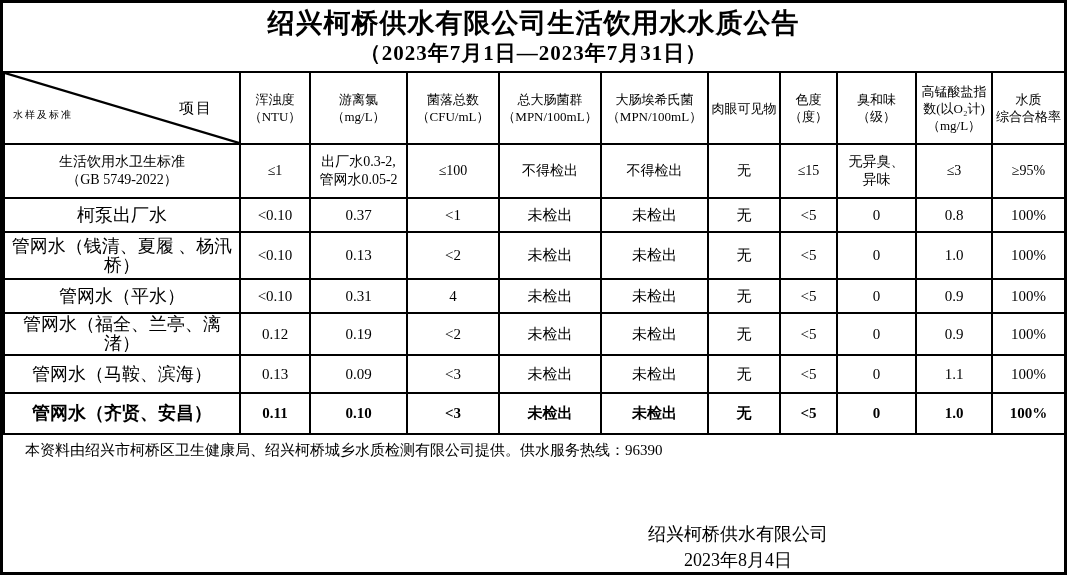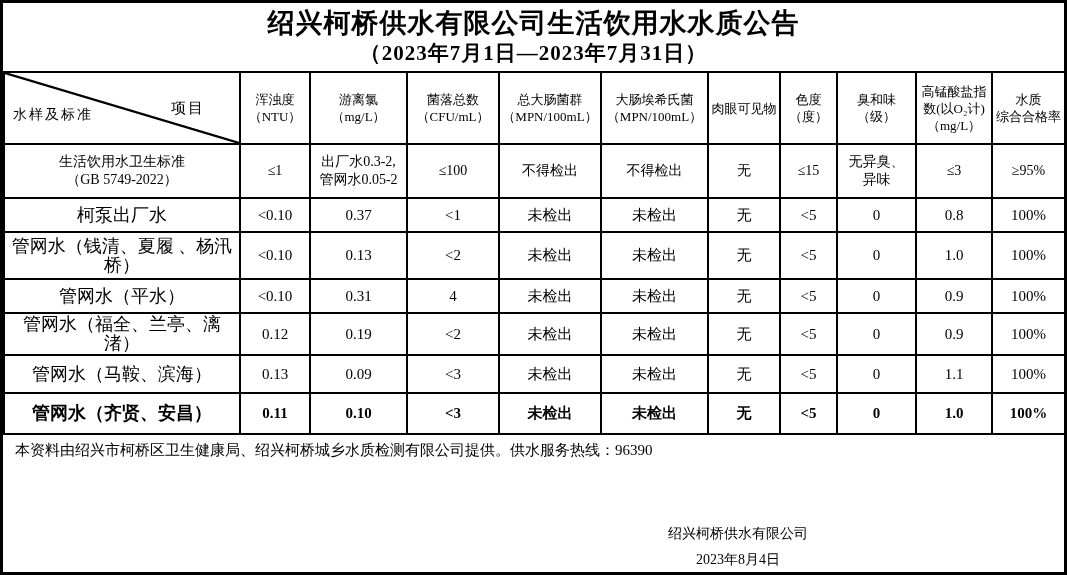--- a/index.html
+++ b/index.html
@@ -38,49 +38,49 @@
   thead th {
     height:64px;
     font-size:13px;
     font-weight:normal;
     line-height:17px;
   }
   th.corner { position:relative; padding:0; }
   th.corner svg { position:absolute; left:0; top:0; width:100%; height:100%; }
   .corner-project {
     position:absolute; top:50%; transform:translateY(-50%);
-    right:34px; font-size:15px; letter-spacing:2px;
+    right:26px; font-size:15px; letter-spacing:2px;
   }
   .corner-sample {
     position:absolute; top:58%; transform:translateY(-50%);
-    left:8px; font-size:14px; letter-spacing:2px;
+    left:8px; font-size:10px; letter-spacing:2px;
   }
   tbody td { font-size:15px; line-height:19px; }
   tbody td.row-label { font-size:18px; }
   tbody tr:nth-child(1) td { font-size:14px; line-height:18px; }
   tbody tr:nth-child(1){ height:54px; }
   tbody tr:nth-child(2){ height:34px; }
   tbody tr:nth-child(3){ height:47px; }
   tbody tr:nth-child(4){ height:34px; }
   tbody tr:nth-child(5){ height:41px; }
   tbody tr:nth-child(6){ height:38px;margin-top:28px; }
   tbody tr:nth-child(7){ height:41px;font-weight:bold; }
   tbody tr:nth-child(8){ height:43px; }
 
   .note {
     height:31px;
     line-height:31px;
-    padding-left:12px;
+    padding-left:22px;
     font-size:15px;
   }
   .signature {
     position:absolute;
     left:600px; top:518px; width:270px;
     text-align:center;
-    font-size:14px;
+    font-size:18px;
     line-height:26px;
   }
 </style>
 </head>
 <body>
 
 <div class="page">
 
   <div class="title-block">
     <div class="title">绍兴柯桥供水有限公司生活饮用水水质公告</div>

